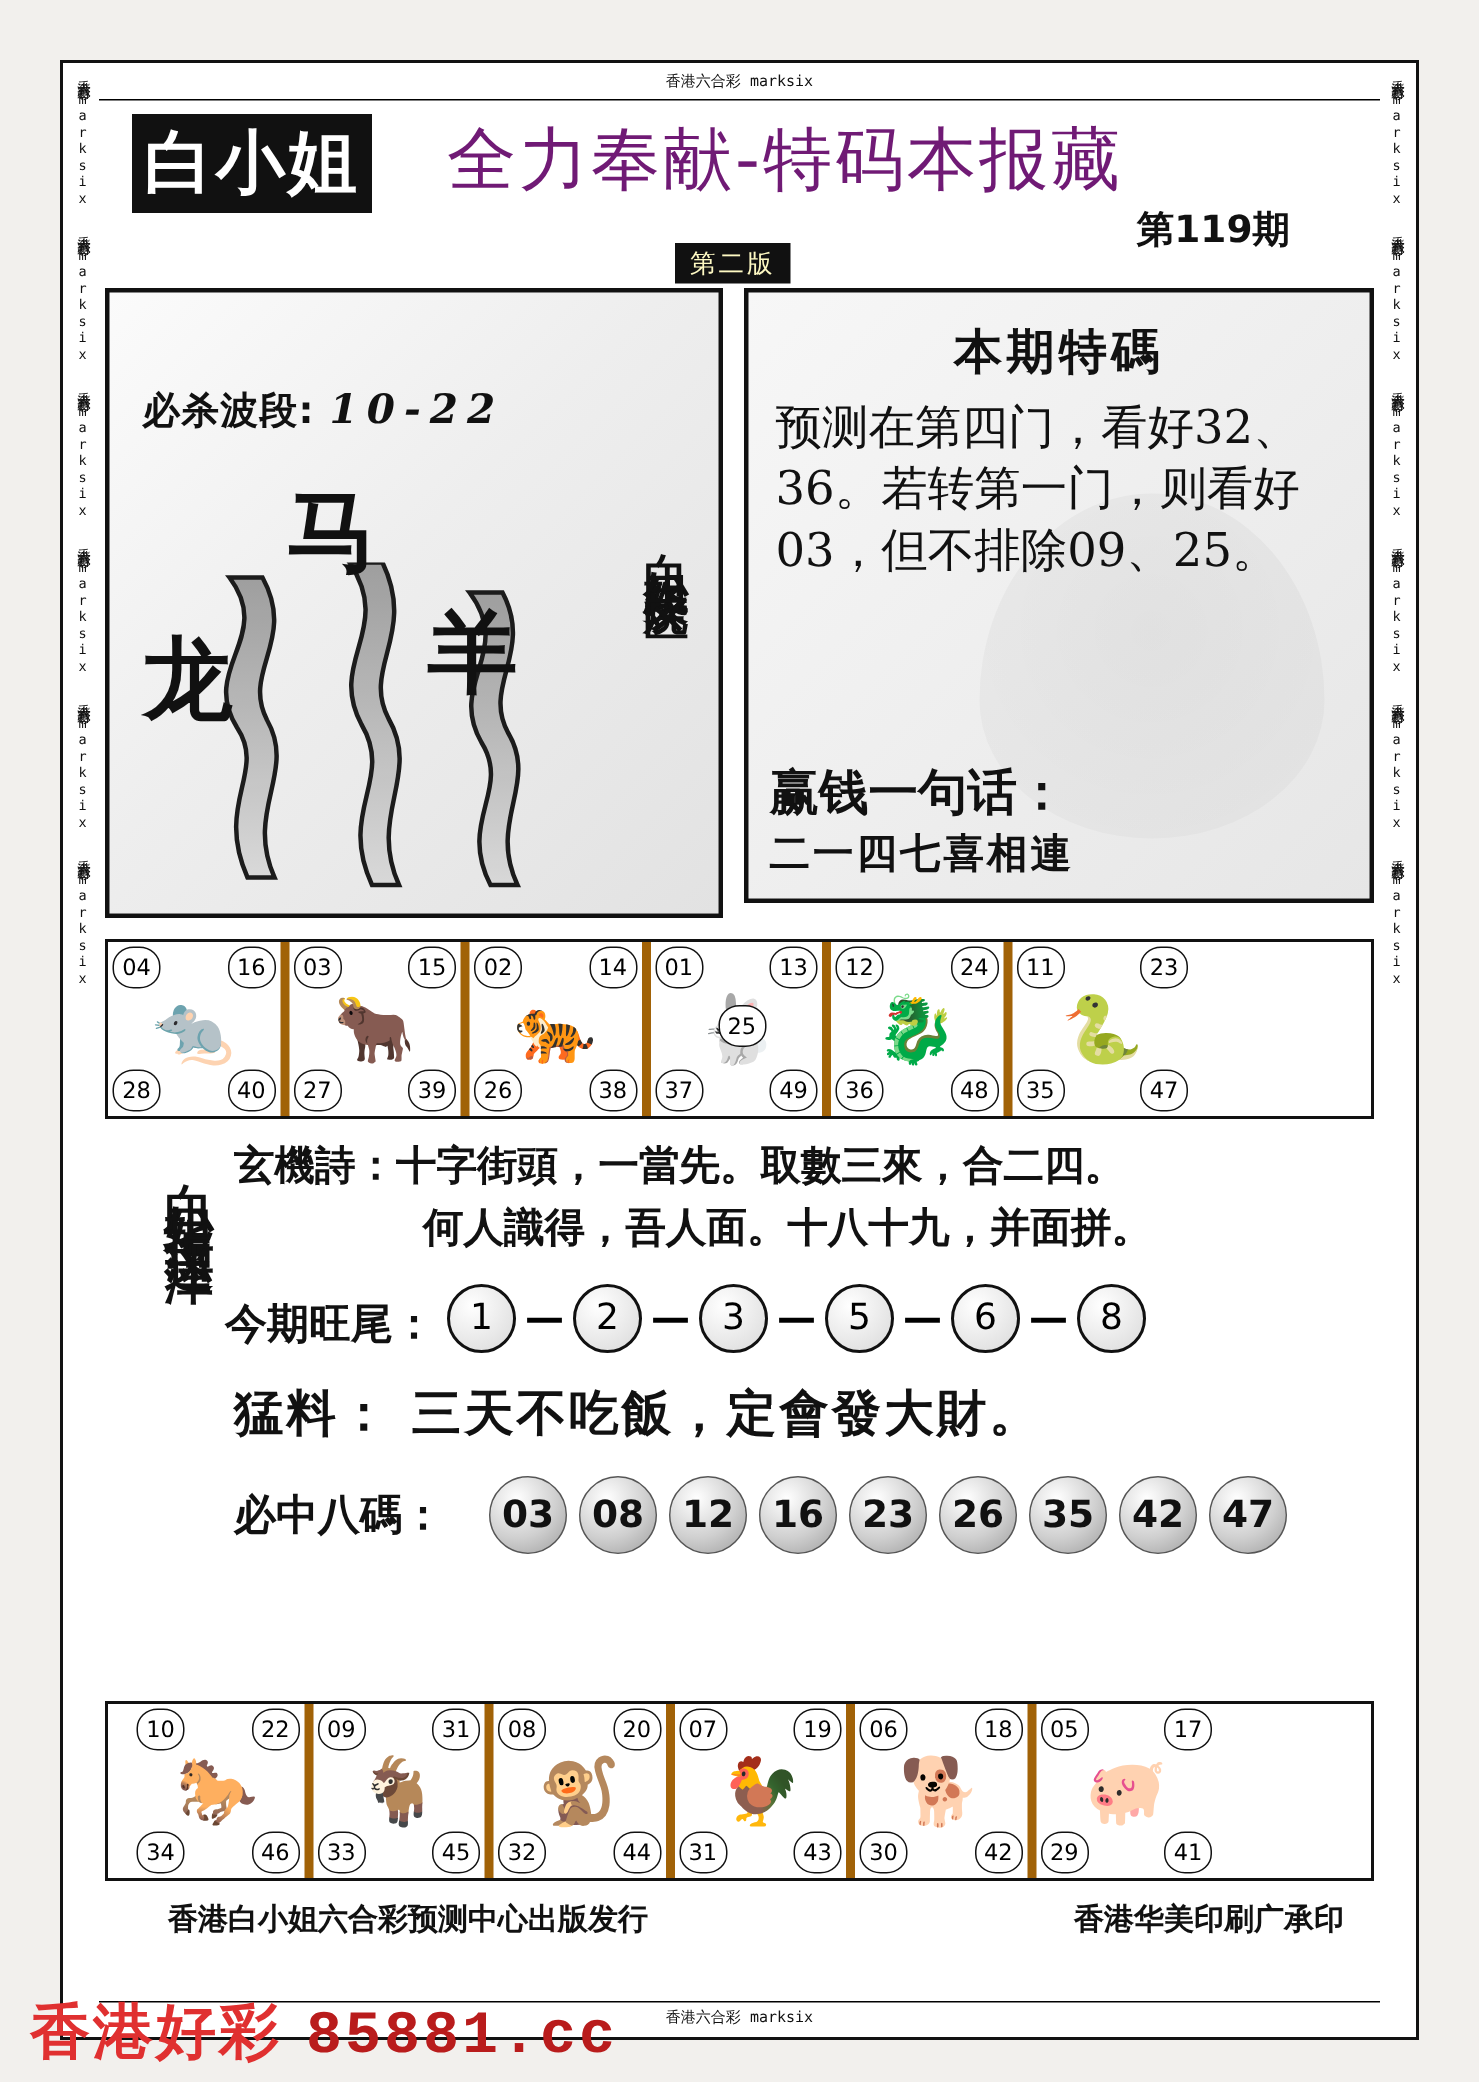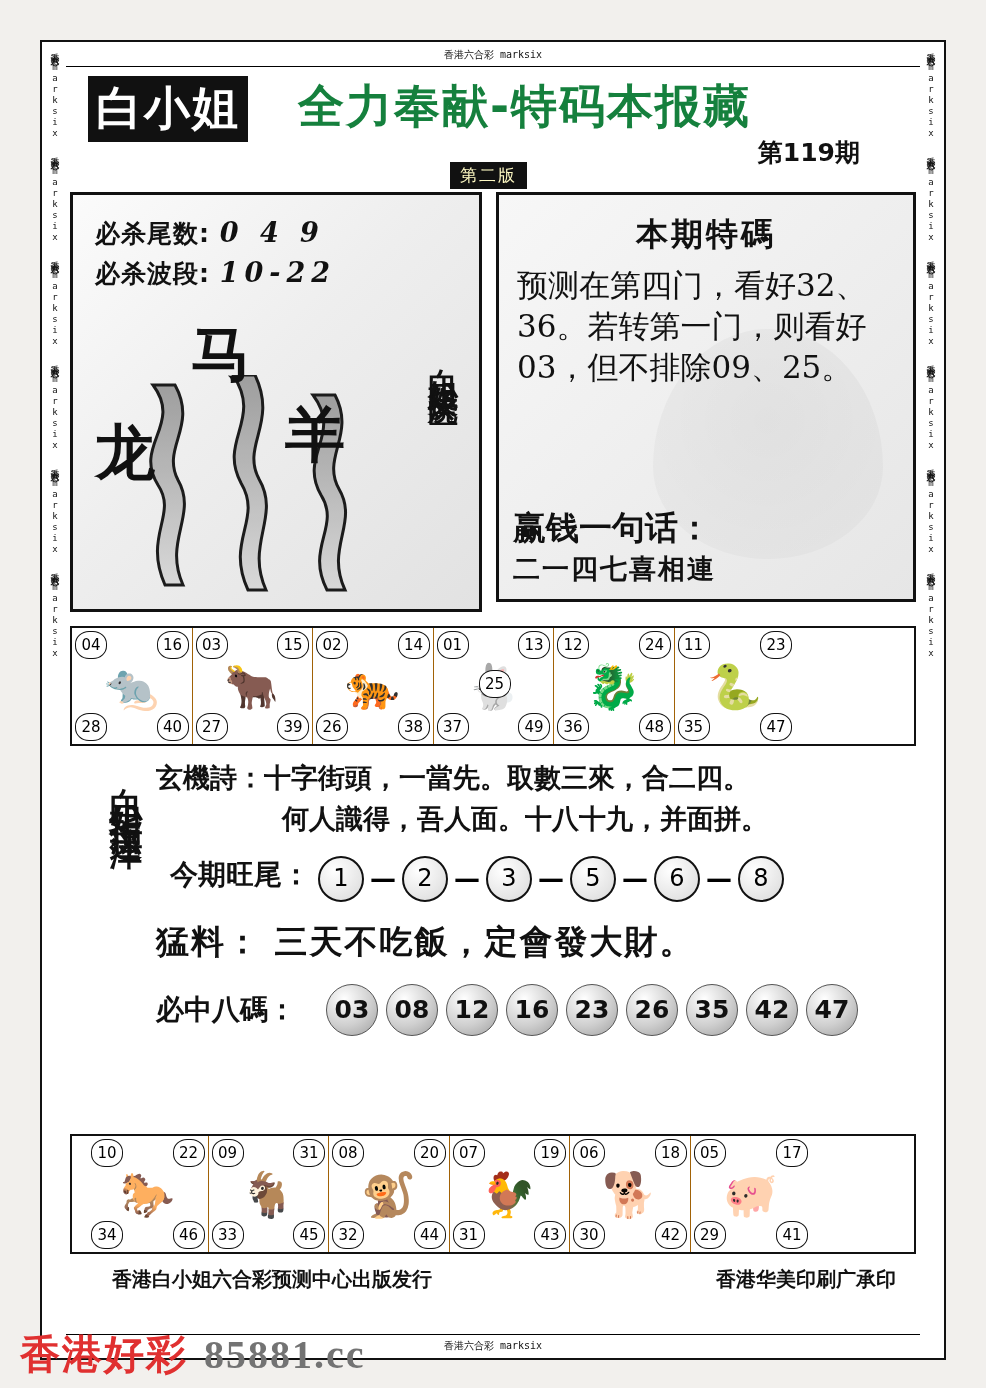--- a/index.html
+++ b/index.html
@@ -14,21 +14,21 @@
   .band-bottom{left:44px;top:1334px;width:898px;height:22px;line-height:22px;text-align:center;border-top:1px solid #000;}
   .band-left,.band-right{width:22px;height:1292px;top:46px;writing-mode:vertical-rl;text-orientation:upright;font-size:9px;line-height:22px;letter-spacing:1px;}
   .band-left{left:44px;}
   .band-right{left:920px;}
 
   .content{position:absolute;left:70px;top:70px;width:846px;height:1244px;}
 
   
   .header{position:relative;height:110px;}
   .logo-box{position:absolute;left:18px;top:6px;background:#111;color:#fff;font-size:46px;font-weight:bold;padding:2px 8px;letter-spacing:2px;font-family:"DejaVu Sans","Liberation Sans",sans-serif;}
-  .title-main{position:absolute;left:228px;top:6px;font-size:46px;font-weight:bold;letter-spacing:2px;color:#15803d;}
+  .title-main{position:absolute;left:228px;top:6px;font-size:46px;font-weight:normal;letter-spacing:2px;color:#701a75;}
   .issue{position:absolute;right:56px;top:66px;font-size:25px;font-weight:bold;color:#111;}
   .edition{position:absolute;left:380px;top:92px;background:#111;color:#fef9c3;font-size:17px;padding:2px 10px;letter-spacing:2px;}
   .hdr-shade{position:absolute;left:226px;top:60px;width:600px;height:34px;background:linear-gradient(90deg,#e8e8e8,#cfcfcf);z-index:-1;}
 
   
   .panels{position:absolute;left:0;top:122px;width:846px;height:420px;}
   .panel{position:absolute;border:3px solid #111;box-sizing:border-box;}
   .panel-left{left:0;top:0;width:412px;height:420px;background:linear-gradient(135deg,#fbfbfb 0%,#eeeeee 45%,#e2e2e2 100%);}
   .panel-right{left:426px;top:0;width:420px;height:410px;background:linear-gradient(135deg,#f7f7f7,#e6e6e6);overflow:hidden;}
 
@@ -49,52 +49,52 @@
   .rp-title{position:absolute;left:0;right:0;top:18px;text-align:center;font-size:32px;font-weight:bold;color:#111;letter-spacing:3px;}
   .rp-body{position:absolute;left:18px;right:14px;top:70px;font-size:31px;line-height:1.33;color:#111;font-family:"DejaVu Serif","Liberation Serif",serif;}
   .rp-foot{position:absolute;left:14px;right:10px;bottom:12px;font-size:33px;font-weight:bold;line-height:1.35;color:#111;}
   .rp-foot .l2{font-size:27px;letter-spacing:2px;font-family:Liberation Serif, serif;}
   .watermark{position:absolute;right:30px;bottom:40px;width:230px;height:230px;border-radius:50% 50% 50% 50%/60% 60% 40% 40%;background:radial-gradient(circle at 50% 40%,rgba(0,0,0,.05),rgba(0,0,0,.02));}
 
   
   .zrow{position:absolute;left:0;width:846px;height:120px;border:2px solid #111;box-sizing:border-box;background:#fff;}
   .zrow-top{top:556px;}
   .zrow-bottom{top:1064px;padding-left:16px;}
-  .zcell{position:relative;float:left;width:120.5px;height:116px;border-right:1px solid #a16207;box-sizing:border-box;}
+  .zcell{position:relative;float:left;width:120.5px;height:116px;border-right:6px solid #a16207;box-sizing:border-box;}
   .zcell:last-child{border-right:none;}
   .num{position:absolute;width:30px;height:26px;border:1.5px solid #111;border-radius:14px/13px;font-size:15px;line-height:26px;text-align:center;background:#fff;}
   .n-tl{left:3px;top:3px;}
   .n-tr{right:3px;top:3px;}
   .n-bl{left:3px;bottom:3px;}
   .n-br{right:3px;bottom:3px;}
   .animal{position:absolute;left:0;right:0;top:26px;height:66px;text-align:center;font-size:44px;line-height:66px;color:#333;}
 
   
   .mid{position:absolute;left:0;top:682px;width:846px;height:378px;}
   .mid-vert{position:absolute;left:2px;top:10px;width:76px;height:340px;writing-mode:vertical-rl;text-orientation:upright;font-size:33px;font-weight:bold;letter-spacing:8px;color:#111;}
   .poem{position:absolute;left:86px;top:6px;width:756px;font-size:27px;font-weight:bold;line-height:1.5;color:#111;}
   .poem .lbl{font-size:27px;}
   .row-label{font-size:28px;font-weight:bold;color:#111;}
-  .hot{position:absolute;left:100px;top:104px;width:756px;display:flex;align-items:flex-start;}
+  .hot{position:absolute;left:80px;top:104px;width:756px;display:flex;align-items:flex-end;}
   .hot .balls{display:flex;align-items:center;margin-left:8px;}
   .ball{width:42px;height:42px;border-radius:50%;border:2px solid #111;background:radial-gradient(circle at 35% 30%,#fff,#d9d9d9);font-size:24px;line-height:40px;text-align:center;font-family:"DejaVu Sans","Liberation Sans",sans-serif;}
   .dash{font-size:26px;padding:0 6px;font-weight:bold;}
   .meng{position:absolute;left:86px;top:168px;width:756px;font-size:33px;font-weight:bold;color:#111;letter-spacing:2px;}
   .eight{position:absolute;left:86px;top:232px;width:756px;display:flex;align-items:center;gap:20px;}
   .eight .balls{display:flex;gap:8px;margin-left:10px;}
   .gball{width:50px;height:50px;border-radius:50%;background:radial-gradient(circle at 35% 28%,#fff 0%,#cfcfcf 55%,#9e9e9e 100%);border:1px solid #555;font-size:25px;line-height:50px;text-align:center;color:#111;font-weight:bold;}
 
   
   .footer{position:absolute;left:0;top:1196px;width:846px;font-size:20px;font-weight:bold;color:#111;}
   .f-left{position:absolute;left:42px;top:0;}
   .f-right{position:absolute;right:20px;top:0;}
 
   
   .wm{position:absolute;left:20px;bottom:6px;font-size:40px;font-weight:bold;color:#e03030;letter-spacing:2px;}
-  .wm .site{color:#737373;font-family:Liberation Serif, serif;}
+  .wm .site{color:#b91c1c;font-family:Liberation Mono, monospace;}
 </style>
 </head>
 <body>
 
 <div class="page">
 
   <div class="frame"></div>
 
   <div class="band band-top">香港六合彩 marksix</div>
   <div class="band band-bottom">香港六合彩 marksix</div>
@@ -107,24 +107,20 @@
       <div class="hdr-shade"></div>
       <div class="logo-box">白小姐</div>
       <div class="title-main">全力奉献-特码本报藏</div>
       <div class="issue">第119期</div>
       <div class="edition">第二版</div>
     </div>
 
     <div class="panels">
 
       <div class="panel panel-left">
-        <div class="kill-line kill-1">
-          <span>必杀尾数:</span>
-          <span class="kill-val">0 4 9</span>
-        </div>
         <div class="kill-line kill-2">
           <span>必杀波段:</span>
           <span class="kill-val">10-22</span>
         </div>
 
         <svg class="flames" viewBox="0 0 300 220">
           <defs>
             <linearGradient id="fg" x1="0" y1="0" x2="0" y2="1">
               <stop offset="0%" stop-color="#9a9a9a"></stop>
                 <stop offset="100%" stop-color="#d8d8d8"></stop>

